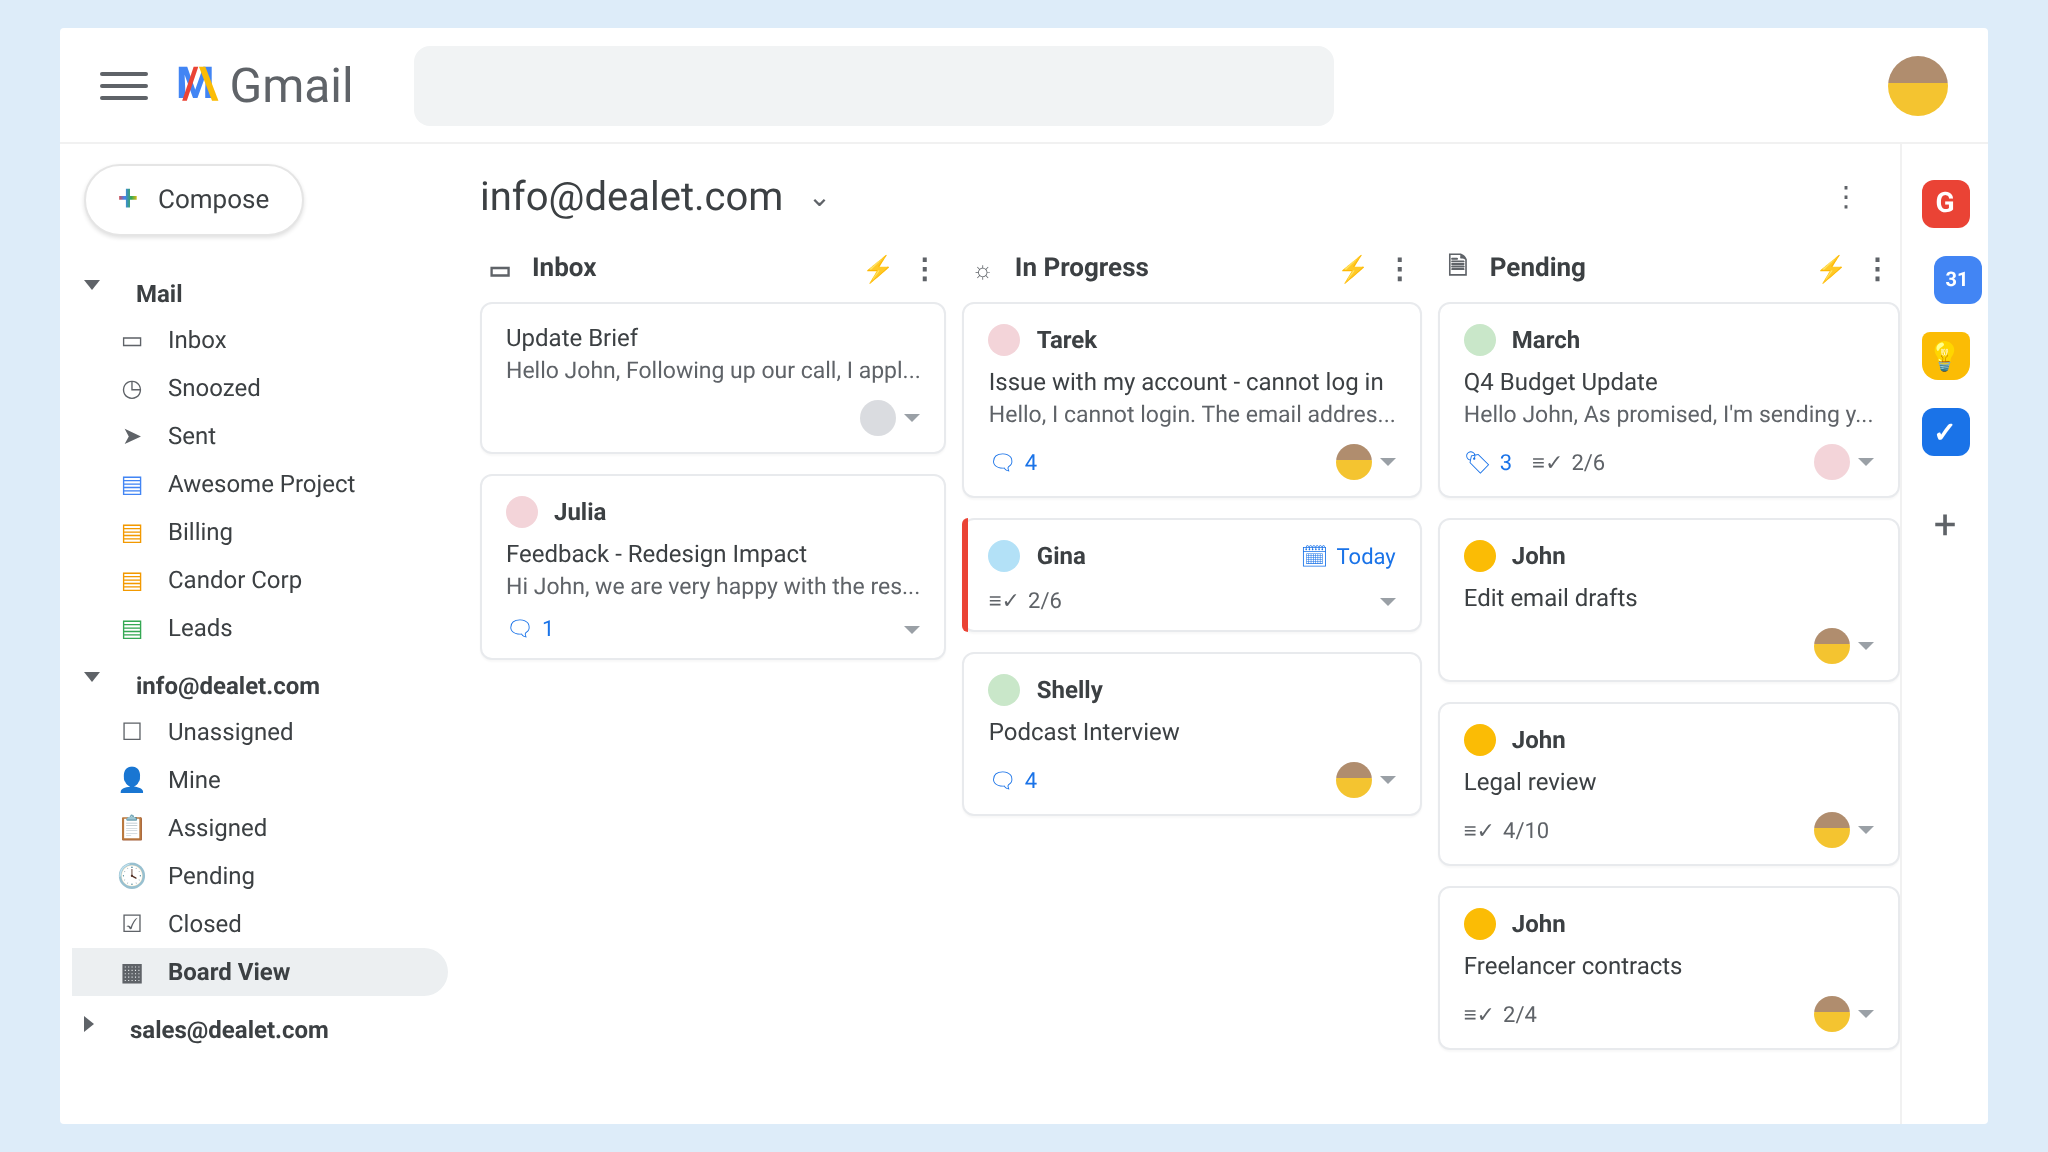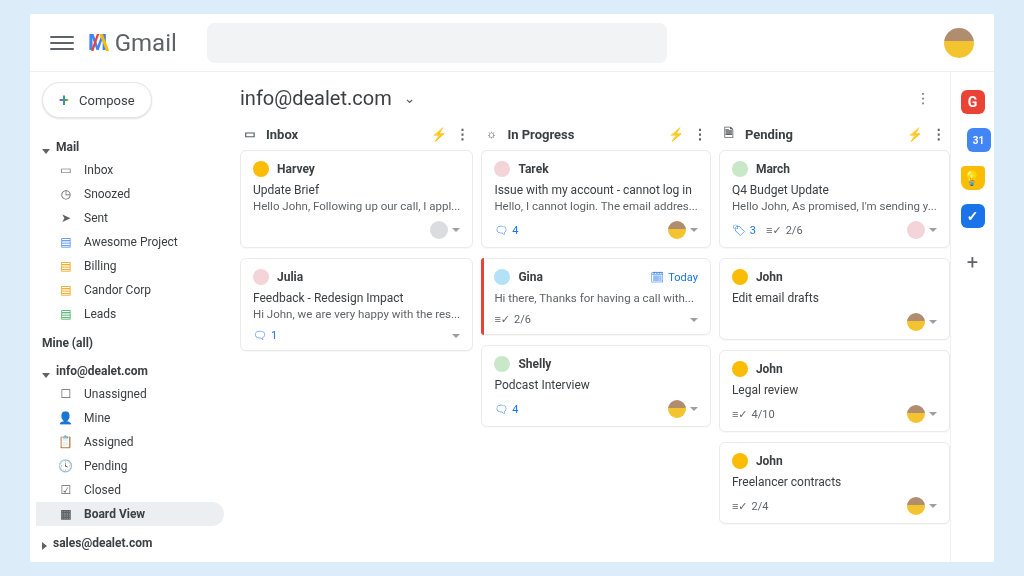--- a/index.html
+++ b/index.html
@@ -12,21 +12,21 @@
 .logo-m { font-size: 22px; font-weight: 700; display: inline-block; }
 .logo-m .r { color:#ea4335; } .logo-m .b { color:#4285f4; } .logo-m .y { color:#fbbc05; }
 .logo-text { font-size: 24px; color: #5f6368; font-weight: 400; }
 .search { flex: 0 0 460px; height: 40px; background: #f1f3f4; border-radius: 8px; margin-left: 6px; }
 .topbar-spacer { flex: 1; }
 .avatar-top { width: 30px; height: 30px; border-radius: 50%; background: linear-gradient(180deg,#b08d6e 0%,#b08d6e 45%,#f4c430 45%); }
 .body-row { flex: 1; display: flex; min-height: 0; }
 .sidebar { width: 200px; padding: 10px 6px 0 6px; font-size: 12px; color: #3c4043; overflow: hidden; }
 .compose { display: inline-flex; align-items: center; gap: 10px; background: #fff; border: 1px solid #e5e5e5; border-radius: 22px; padding: 8px 16px; margin: 0 0 12px 6px; font-size: 13px; color: #3c4043; box-shadow: 0 1px 2px rgba(0,0,0,.12); cursor:pointer; }
 .compose-plus { font-size: 18px; font-weight: 500; background: linear-gradient(90deg,#ea4335,#4285f4,#34a853,#fbbc05); -webkit-background-clip:text; background-clip:text; color:transparent; line-height:1; }
-.sec-head { display: flex; align-items: flex-end; gap: 6px; font-weight: 700; font-size: 12px; padding: 4px 6px; margin-top: 6px; }
+.sec-head { display: flex; align-items: flex-start; gap: 18px; font-weight: 700; font-size: 12px; padding: 4px 6px; margin-top: 6px; }
 .caret { display:inline-block; width:0; height:0; border-left:4px solid transparent; border-right:4px solid transparent; border-top:5px solid #5f6368; }
 .caret-right { display:inline-block; width:0; height:0; border-top:4px solid transparent; border-bottom:4px solid transparent; border-left:5px solid #5f6368; }
 .nav-item { display: flex; align-items: center; gap: 10px; padding: 4px 6px 4px 22px; border-radius: 0 14px 14px 0; font-size: 12px; color: #3c4043; cursor:pointer; }
 .nav-item.active { background: #eceff1; font-weight: 700; }
 .ic { width: 16px; height: 16px; display:inline-flex; align-items:center; justify-content:center; color:#5f6368; font-size:12px; }
 .board { flex: 1; display: flex; flex-direction: column; min-width: 0; }
 .board-header { display:flex; align-items:center; padding: 14px 20px 10px 10px; }
 .board-title { font-size: 20px; font-weight: 400; color:#3c4043; margin-right: 10px; }
 .board-header .kebab { margin-left:auto; color:#5f6368; cursor:pointer; }
 .columns { flex:1; display:flex; gap:4px; padding: 0 6px 8px 8px; overflow: hidden; }
@@ -113,23 +113,20 @@
           <div class="nav-item">
             <span class="ic" style="color: rgb(242, 153, 0);">▤</span>
             <span>Candor Corp</span>
           </div>
           <div class="nav-item">
             <span class="ic" style="color: rgb(52, 168, 83);">▤</span>
             <span>Leads</span>
           </div>
         </div>
 
-      <div class="sec-head">
-        <span>Mine (all)</span>
-      </div>
       <div class="sec-head" style="padding-left:6px;font-weight:700">
         <span class="caret"></span>
         <span>info@dealet.com</span>
       </div>
       <div id="acct1-items">
           <div class="nav-item">
             <span class="ic">☐</span>
             <span>Unassigned</span>
           </div>
           <div class="nav-item">
@@ -174,24 +171,20 @@
       <div class="columns" id="columns">
           <div class="col">
             <div class="col-head">
               <span class="ic">▭</span>
               <span>Inbox</span>
               <span class="spacer"></span>
               <span class="bolt">⚡</span>
               <span class="kebab">⋮</span>
             </div>
             <div class="card">
-              <div class="card-row1">
-                <span class="dot" style="background:#fbbc05"></span>
-                <span class="sender">Harvey</span>
-              </div>
               <div class="subject">Update Brief</div>
               <div class="preview">Hello John, Following up our call, I appl...</div>
               <div class="card-row2">
                 <span class="push">
                   <span class="mini-av gray"></span>
                   <span class="dd"></span>
                 </span>
               </div>
             </div>
             <div class="card">
@@ -231,21 +224,20 @@
                   <span class="dd"></span>
                 </span>
               </div>
             </div>
             <div class="card accent">
               <div class="card-row1">
                 <span class="dot" style="background:#b3e1f7"></span>
                 <span class="sender">Gina</span>
                 <span class="today-chip"><span>🗓</span>Today</span>
               </div>
-              <div class="preview">Hi there, Thanks for having a call with...</div>
               <div class="card-row2">
                 <span class="step"><span>≡✓</span>2/6</span>
                 <span class="push">
                   <span class="dd"></span>
                 </span>
               </div>
             </div>
             <div class="card">
               <div class="card-row1">
                 <span class="dot" style="background:#c9e7c9"></span>

